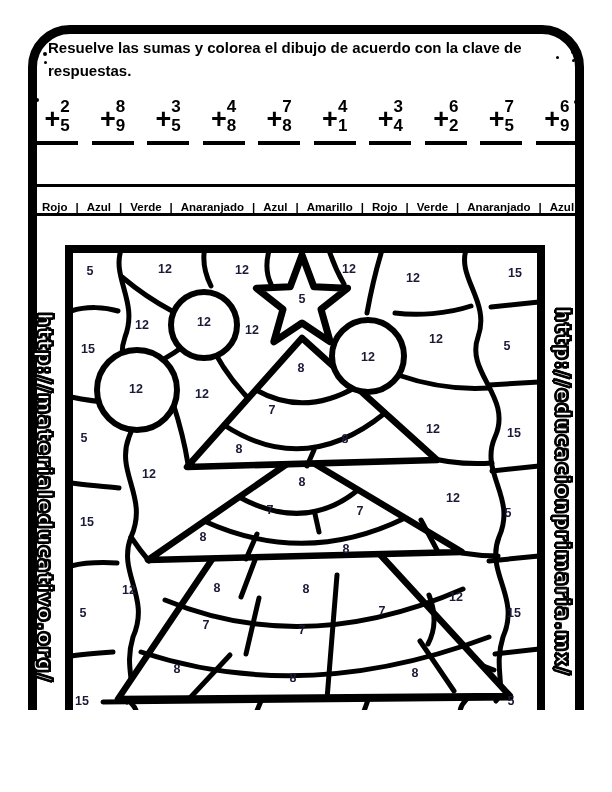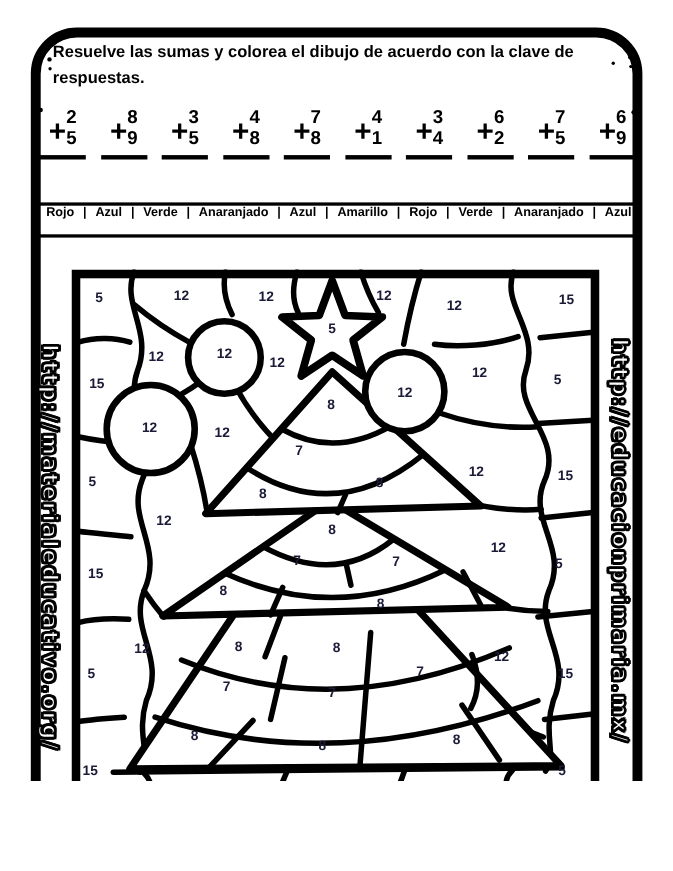--- a/index.html
+++ b/index.html
@@ -12,21 +12,21 @@
   
   .problems{position:absolute;left:36px;top:97px;width:542px;display:flex;
             justify-content:space-between;}
   .prob{display:flex;flex-direction:column;align-items:center;}
   .prow{display:flex;align-items:center;}
   .plus{font-size:27px;font-weight:bold;line-height:1;transform:translateY(3px);}
   .pcol{display:flex;flex-direction:column;font-size:17px;font-weight:bold;line-height:1.12;}
   .prule{width:42px;height:3.5px;background:#000;margin-top:6px;}
   
   .keybox{position:absolute;left:33px;top:184px;width:550px;height:32px;box-sizing:border-box;
-          border:3px solid #000;display:flex;align-items:flex-start;justify-content:center;}
+          border:3px solid #000;display:flex;align-items:flex-end;justify-content:center;}
   .keyrow{font-size:11.5px;font-weight:bold;white-space:nowrap;}
   .kitem{padding:0 6px;}
   .ksep{padding:0 2px;}
   
   .art{position:absolute;left:65px;top:245px;width:480px;height:485px;}
   .art svg{display:block;}
   .rnum{font-family:"Liberation Sans",sans-serif;font-weight:bold;font-size:12.5px;fill:#1b1b38;}
   
   .wm{position:absolute;white-space:nowrap;font-family:"DejaVu Sans",sans-serif;font-weight:800;
       font-size:19px;letter-spacing:2px;color:#fff;-webkit-text-stroke:1.4px #000;

